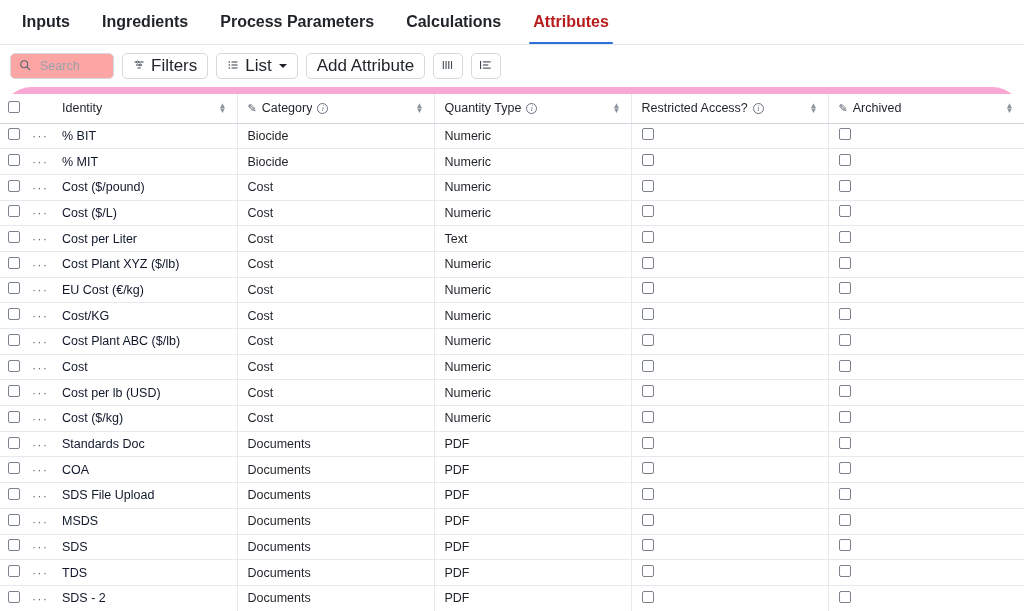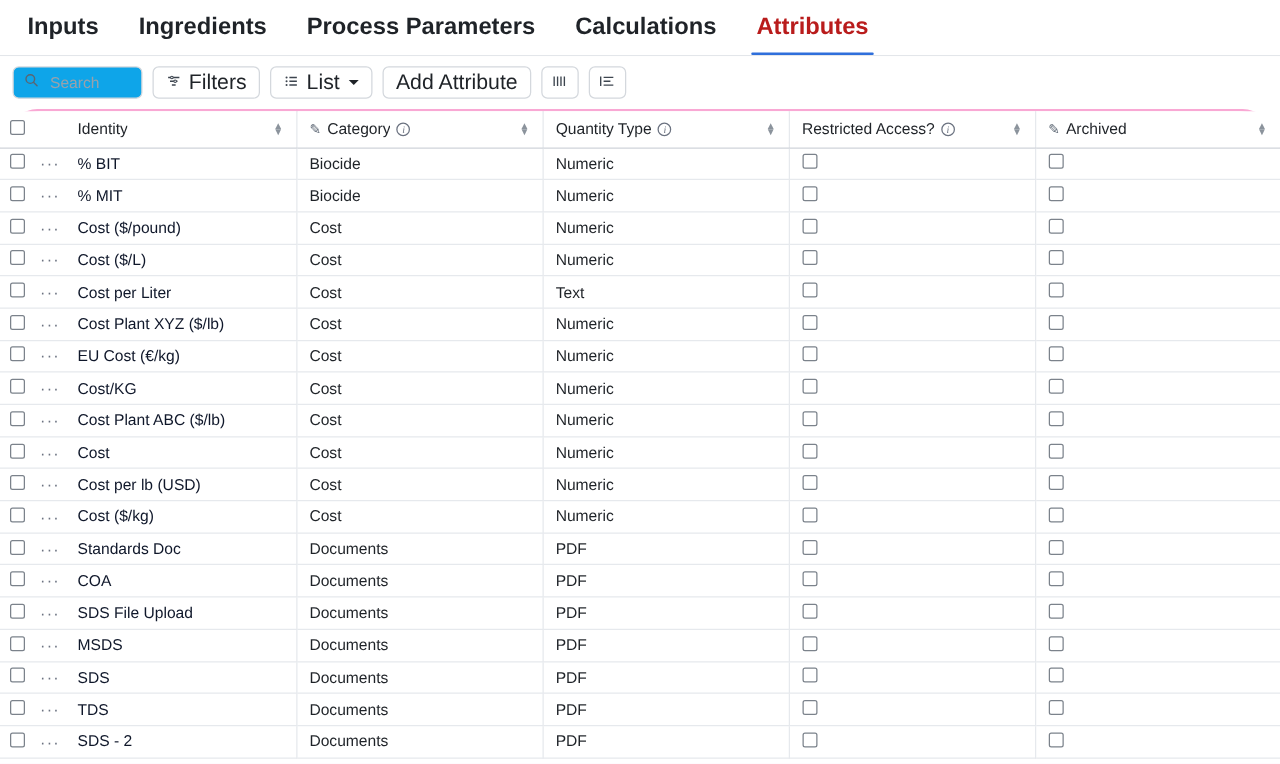--- a/index.html
+++ b/index.html
@@ -20,21 +20,21 @@
     padding: 0 0 0 6px;
     border-bottom: 1px solid #e3e6ea;
     background: #fff;
   }
   .tab {
     position: relative;
     padding: 0 16px;
     height: 44px;
     display: flex;
     align-items: center;
-    font-size: 19px;
+    font-size: 16px;
     font-weight: bold;
     color: #1f2328;
     cursor: pointer;
     white-space: nowrap;
   }
   .tab.active {
     color: #b91c1c;
     font-weight: bold;
   }
   .tab.active::after {
@@ -57,21 +57,21 @@
   }
   .search-box {
     display: flex;
     align-items: center;
     gap: 7px;
     width: 104px;
     height: 26px;
     padding: 0 8px;
     border: 1px solid #d4d8dd;
     border-radius: 5px;
-    background: #0ea5e9;
+    background: #fca5a5;
   }
   .search-box input {
     border: 0;
     outline: 0;
     width: 100%;
     font-size: 12.5px;
     font-family: "Liberation Sans", sans-serif;
     color: #1f2328;
     background: transparent;
   }
@@ -96,21 +96,21 @@
   .caret {
     width: 0; height: 0;
     border-left: 4px solid transparent;
     border-right: 4px solid transparent;
     border-top: 4.5px solid #1f2328;
     margin-left: 1px;
   }
 
   
   .table-wrap {
-    border-top: 2px solid #f9a8d4;
+    border-top: 7px solid #f9a8d4;
     border-radius: 32px;
   }
   table {
     border-collapse: collapse;
     width: 1024px;
     table-layout: fixed;
   }
   th, td {
     border-right: 1px solid #e6e9ed;
     border-bottom: 1px solid #e6e9ed;

